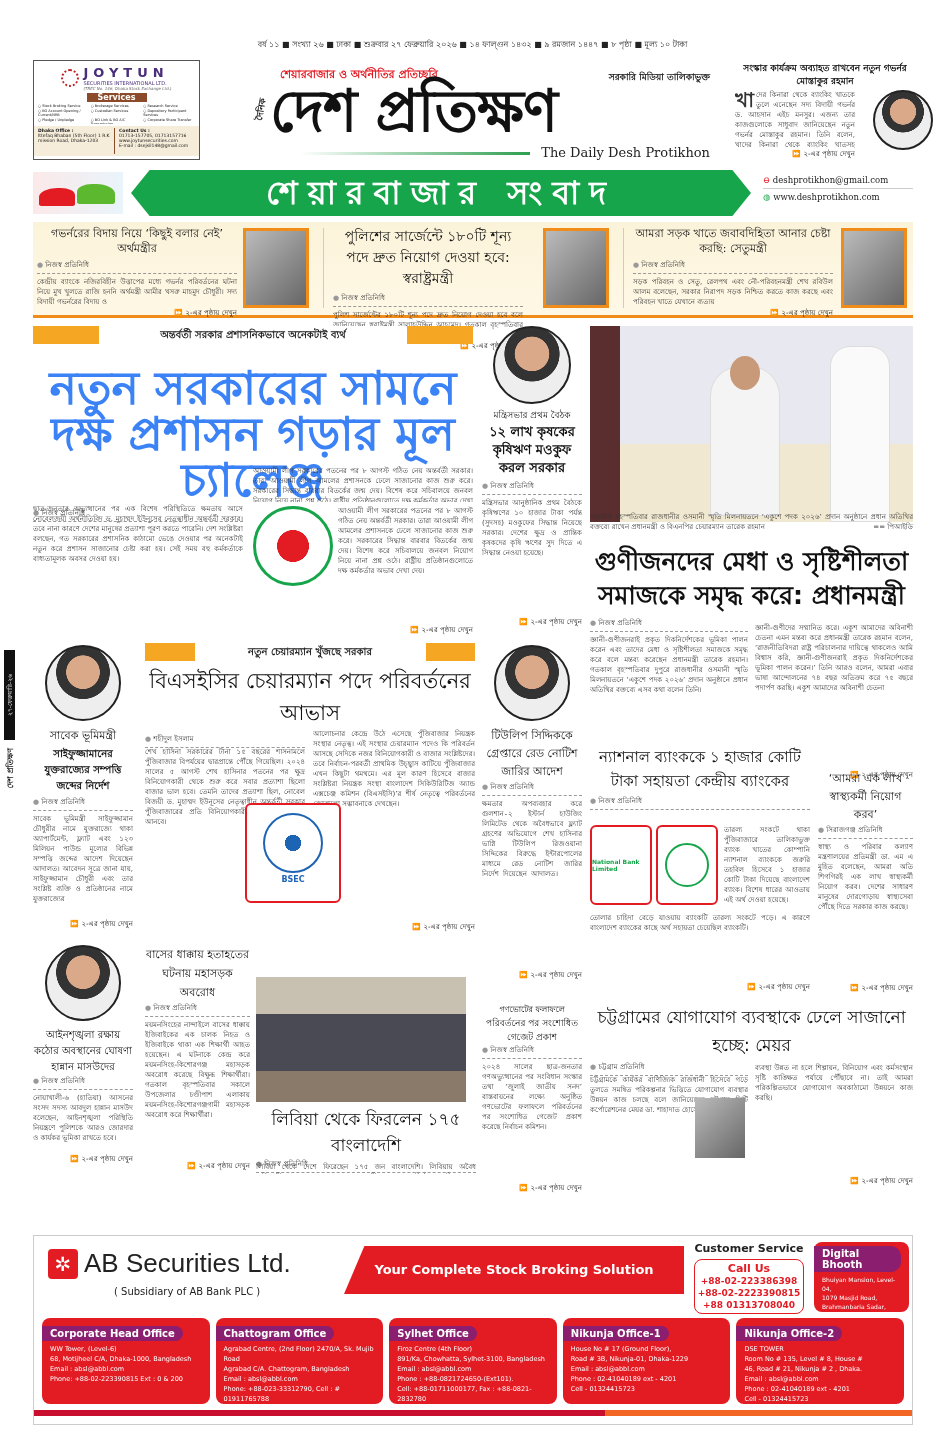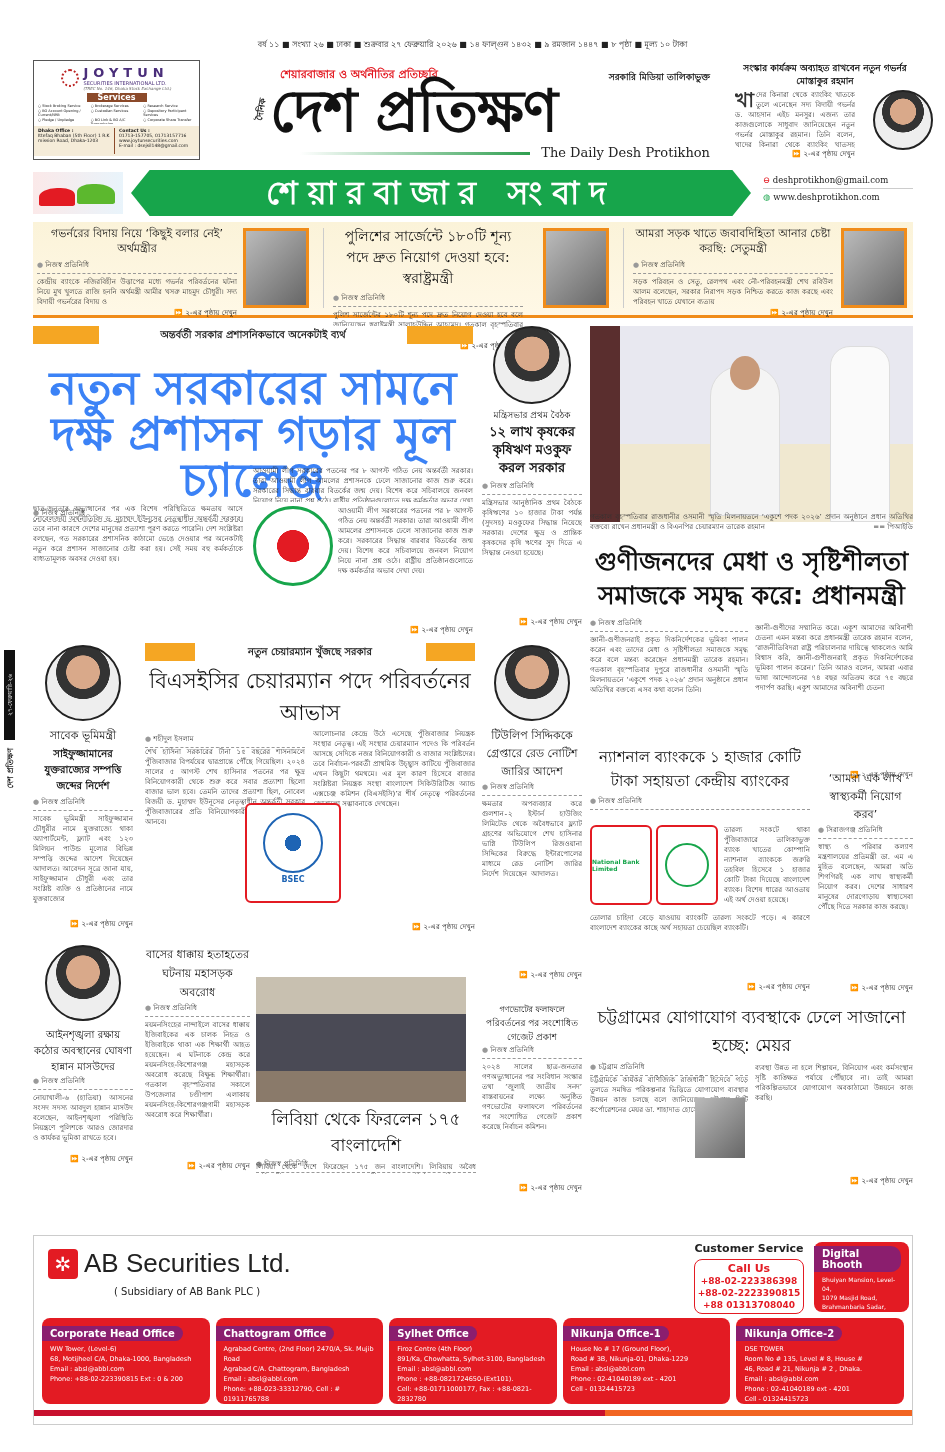--- a/index.html
+++ b/index.html
@@ -252,20 +252,21 @@
   <div class="t" style="position:absolute;left:165px;top:60px;width:158px;height:112px;">ব্যবস্থা উন্নত না হলে শিল্পায়ন, বিনিয়োগ এবং কর্মসংস্থান সৃষ্টি কাঙ্ক্ষিত পর্যায়ে পৌঁছাবে না। তাই আমরা পরিকল্পিতভাবে যোগাযোগ অবকাঠামো উন্নয়নে কাজ করছি।</div>
   <div class="more" style="position:absolute;right:0;top:172px;">২-এর পৃষ্ঠায় দেখুন</div>
 </div>
 
 <div class="abs" style="left:33px;top:1235px;width:880px;height:190px;background:#fff;border:1px solid #ccc;">
   <div style="position:absolute;left:14px;top:12px;display:flex;align-items:center;gap:6px;">
     <span style="width:30px;height:30px;background:#e31b23;border-radius:4px;color:#fff;font-size:20px;text-align:center;line-height:30px;">✲</span>
     <span style="font-family:'Liberation Sans',sans-serif;font-size:26px;color:#222;">AB Securities Ltd.</span>
   </div>
   <div style="position:absolute;left:80px;top:50px;font-size:10px;">( Subsidiary of AB Bank PLC )</div>
+  <div style="position:absolute;left:310px;top:10px;width:340px;height:48px;background:#e31b23;color:#fff;font-weight:bold;font-size:13px;line-height:48px;text-align:center;clip-path:polygon(6% 0,100% 0,100% 100%,0 100%);">Your Complete Stock Broking Solution</div>
   <div style="position:absolute;left:660px;top:6px;width:110px;text-align:center;">
     <div style="font-weight:bold;font-size:11px;">Customer Service</div>
     <div style="border:1px solid #e31b23;border-radius:8px;margin-top:4px;padding:2px;">
       <div style="color:#e31b23;font-weight:bold;font-size:11px;">Call Us</div>
       <div id="ab-phones" style="color:#e31b23;font-weight:bold;font-size:9px;line-height:12px;">
           <div>+88-02-223386398</div>
           <div>+88-02-2223390815</div>
           <div>+88 01313708040</div>
         </div>
     </div>

